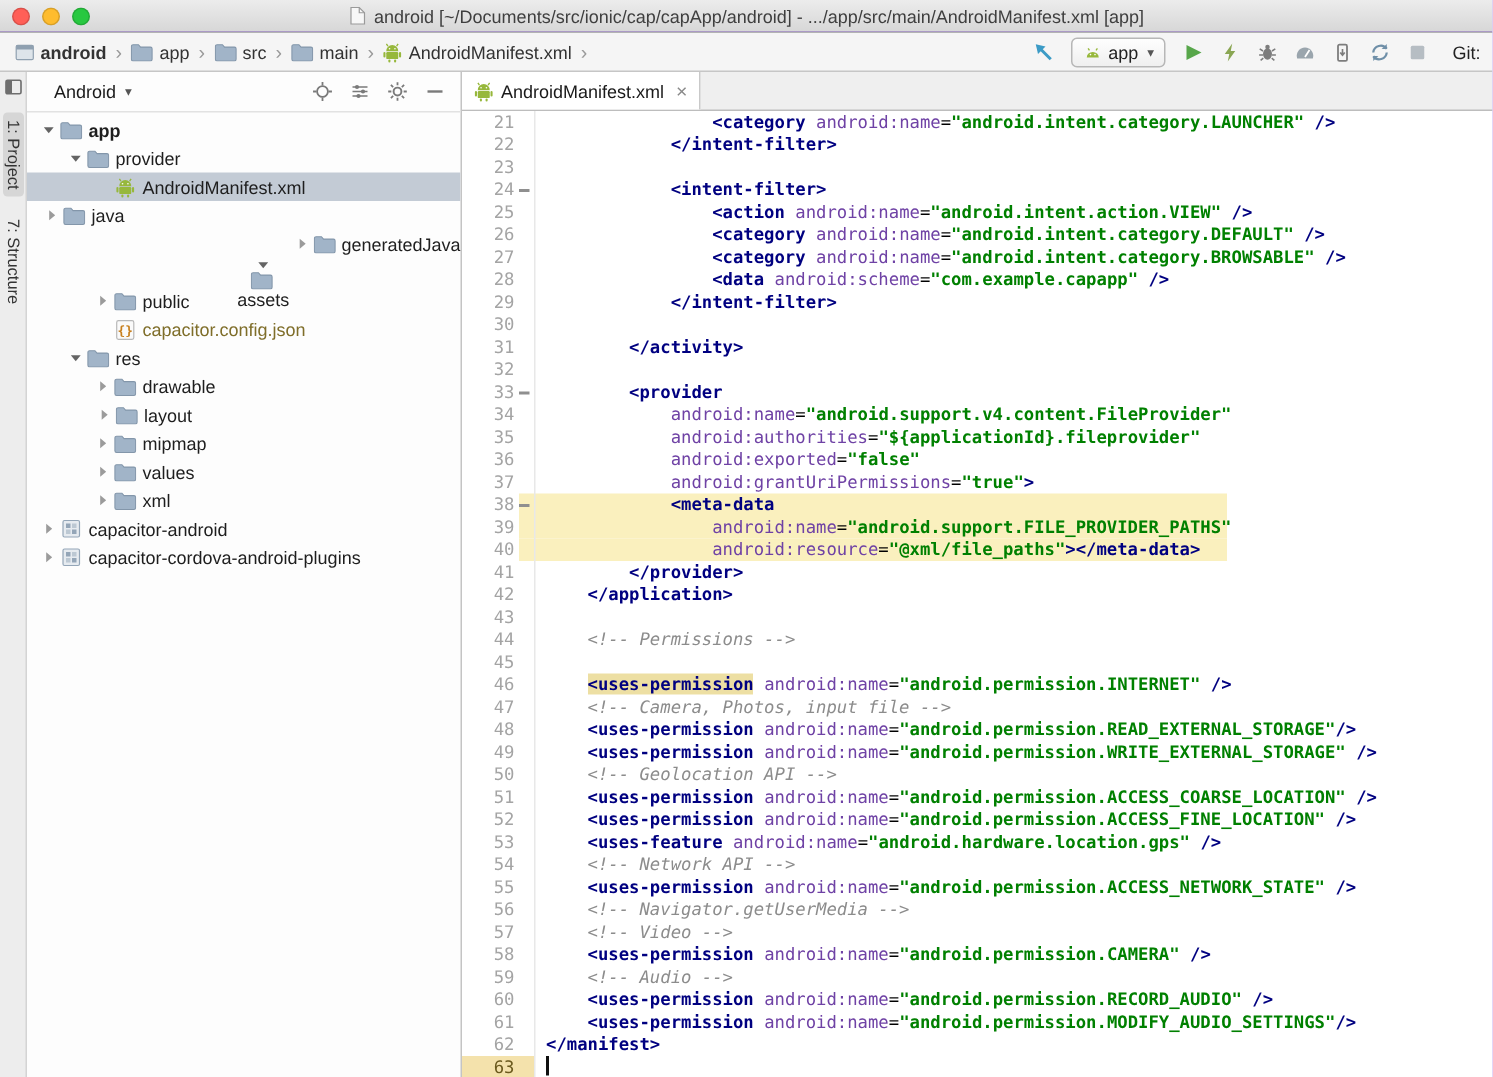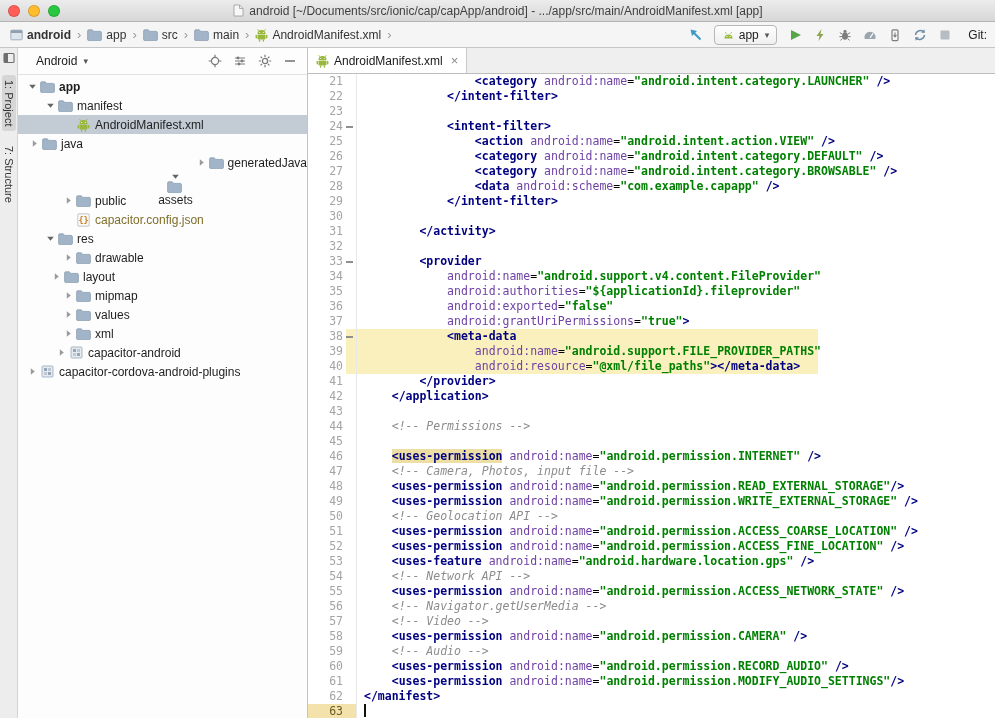--- a/index.html
+++ b/index.html
@@ -282,21 +282,21 @@
             <span class="chev">
               <svg width="9" height="9" viewBox="0 0 9 9">
                 <path d="M1.2 2.8h6.6L4.5 6.8z" fill="#646464"></path>
               </svg>
             </span>
             <span class="ticon">
               <svg width="15" height="12" viewBox="0 0 15 12">
                 <path d="M0.6 2c0-.7.5-1.2 1.1-1.2h3.6L6.7 2.4h6.6c.6 0 1.1.5 1.1 1.1v7c0 .6-.5 1.1-1.1 1.1H1.7c-.6 0-1.1-.5-1.1-1.1z" fill="#A1B4C8" stroke="#8396AA" stroke-width="0.7"></path>
               </svg>
             </span>
-            <span class="lbl">manifest</span>
+            <span class="lbl">provider</span>
           </div>
           <div class="tree-row selected" style="padding-left: 44px;">
             <span class="chev"></span>
             <span class="ticon">
               <svg width="13" height="14" viewBox="0 0 13 14">
                 <path d="M2.6 1.2 3.6 2.7 M10.4 1.2 9.4 2.7" stroke="#97B83C" stroke-width="0.9"></path>
                 <path d="M2.5 6.2a4 4.2 0 0 1 8 0Z" fill="#97B83C"></path>
                 <rect x="2.5" y="6.7" width="8" height="4.7" rx="0.8" fill="#97B83C"></rect>
                 <rect x="0.6" y="6.7" width="1.4" height="3.7" rx="0.7" fill="#97B83C"></rect>
                 <rect x="11" y="6.7" width="1.4" height="3.7" rx="0.7" fill="#97B83C"></rect>
@@ -389,21 +389,21 @@
                 <path d="M2.8 1.2v6.6L6.8 4.5z" fill="#9b9b9b"></path>
               </svg>
             </span>
             <span class="ticon">
               <svg width="15" height="12" viewBox="0 0 15 12">
                 <path d="M0.6 2c0-.7.5-1.2 1.1-1.2h3.6L6.7 2.4h6.6c.6 0 1.1.5 1.1 1.1v7c0 .6-.5 1.1-1.1 1.1H1.7c-.6 0-1.1-.5-1.1-1.1z" fill="#A1B4C8" stroke="#8396AA" stroke-width="0.7"></path>
               </svg>
             </span>
             <span class="lbl">drawable</span>
           </div>
-          <div class="tree-row" style="padding-left: 32px;">
+          <div class="tree-row" style="padding-left: 45px;">
             <span class="chev">
               <svg width="9" height="9" viewBox="0 0 9 9">
                 <path d="M2.8 1.2v6.6L6.8 4.5z" fill="#9b9b9b"></path>
               </svg>
             </span>
             <span class="ticon">
               <svg width="15" height="12" viewBox="0 0 15 12">
                 <path d="M0.6 2c0-.7.5-1.2 1.1-1.2h3.6L6.7 2.4h6.6c.6 0 1.1.5 1.1 1.1v7c0 .6-.5 1.1-1.1 1.1H1.7c-.6 0-1.1-.5-1.1-1.1z" fill="#A1B4C8" stroke="#8396AA" stroke-width="0.7"></path>
               </svg>
             </span>
@@ -441,21 +441,21 @@
                 <path d="M2.8 1.2v6.6L6.8 4.5z" fill="#9b9b9b"></path>
               </svg>
             </span>
             <span class="ticon">
               <svg width="15" height="12" viewBox="0 0 15 12">
                 <path d="M0.6 2c0-.7.5-1.2 1.1-1.2h3.6L6.7 2.4h6.6c.6 0 1.1.5 1.1 1.1v7c0 .6-.5 1.1-1.1 1.1H1.7c-.6 0-1.1-.5-1.1-1.1z" fill="#A1B4C8" stroke="#8396AA" stroke-width="0.7"></path>
               </svg>
             </span>
             <span class="lbl">xml</span>
           </div>
-          <div class="tree-row" style="padding-left: 8px; margin-left: 29px;">
+          <div class="tree-row" style="padding-left: 8px;">
             <span class="chev">
               <svg width="9" height="9" viewBox="0 0 9 9">
                 <path d="M2.8 1.2v6.6L6.8 4.5z" fill="#9b9b9b"></path>
               </svg>
             </span>
             <span class="ticon">
               <svg width="13" height="13" viewBox="0 0 13 13">
                 <rect x="1" y="1" width="11" height="11" rx="1" fill="#E6EBF0" stroke="#94A6B8" stroke-width="0.8"></rect>
                 <rect x="3" y="3" width="3" height="3" fill="#94A6B8"></rect>
                 <rect x="7" y="3" width="3" height="3" fill="#BCC8D3"></rect>

